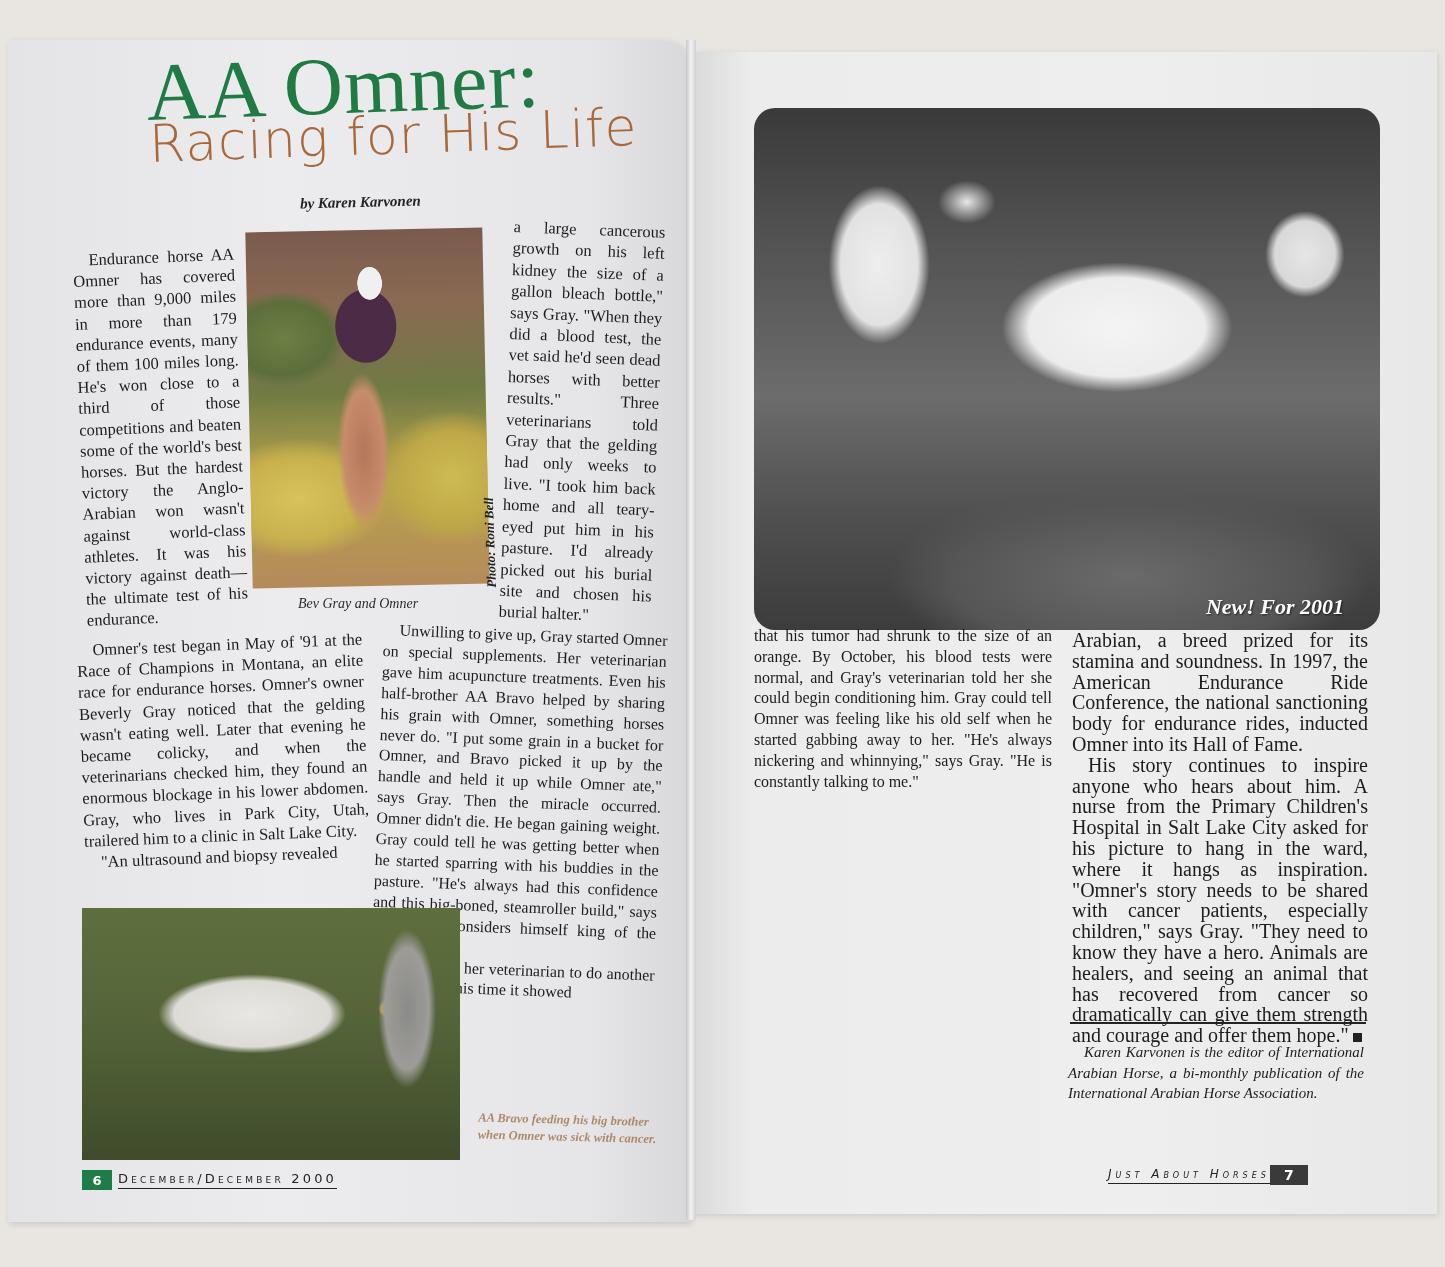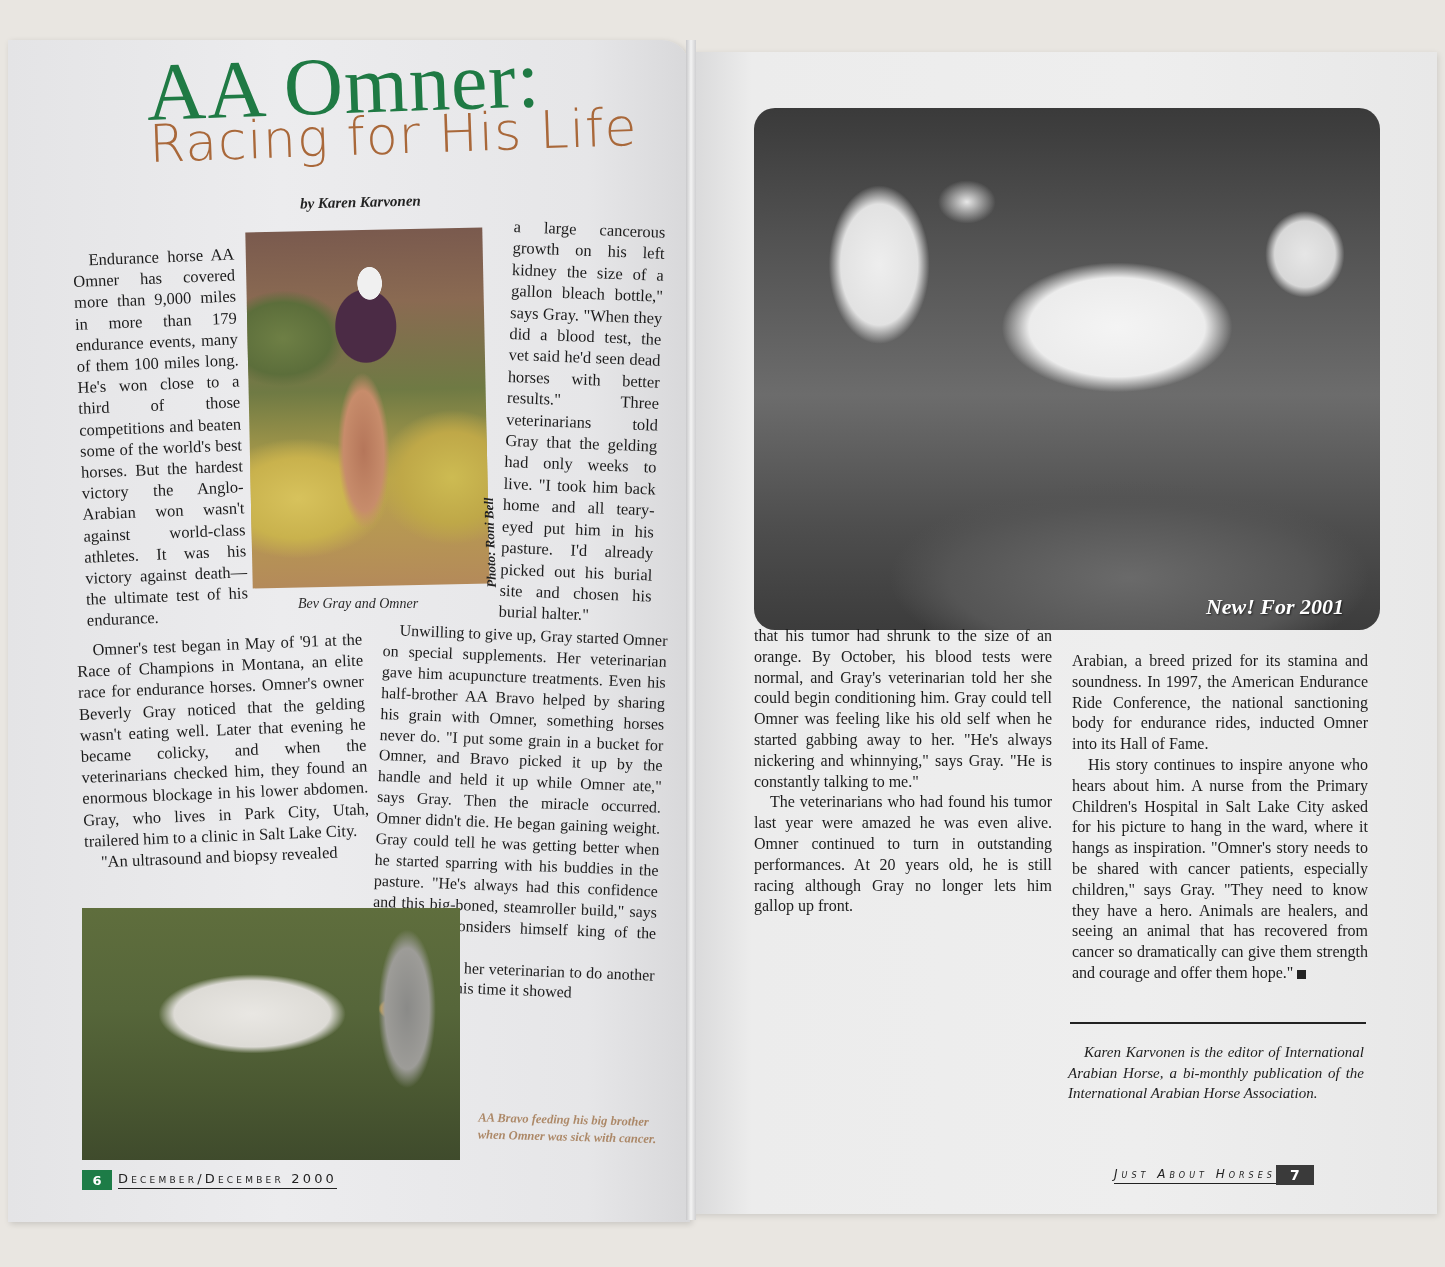--- a/index.html
+++ b/index.html
@@ -135,21 +135,21 @@
   }
   .folio-left { left: 82px; top: 1170px; }
   .folio-left .folio-num { background: #1d7c47; width: 30px; height: 20px; }
   .folio-left .folio-text {
     font-size: 13px; letter-spacing: 3.2px; color: #222; margin-left: 6px;
     border-bottom: 1.5px solid #222; padding-bottom: 2px; font-variant: small-caps;
   }
   .folio-right { left: 1108px; top: 1165px; }
   .folio-right .folio-text {
     font-size: 12px; letter-spacing: 4px; color: #222; font-style: italic;
-    border-bottom: 1.5px solid #222; padding-bottom: 2px; font-variant: small-caps; margin-left: 6px;
+    border-bottom: 1.5px solid #222; padding-bottom: 2px; font-variant: small-caps;
   }
   .folio-right .folio-num { background: #3a3a3a; width: 38px; height: 20px; font-size: 14px; }
   .end-mark { display: inline-block; width: 9px; height: 9px; background: #222; margin-left: 4px; vertical-align: middle; }
 </style>
 </head>
 <body>
 
 <div class="page page-left"></div>
 <div class="page page-right"></div>
 <div class="gutter"></div>
@@ -187,24 +187,23 @@
   <span class="folio-num">6</span>
   <span class="folio-text">December/December 2000</span>
 </div>
 
 <div class="photo photo-model">
   <div class="model-label">New! For 2001</div>
 </div>
 
 <div class="col" style="left:754px; top:626px; width:298px; font-size:16px; line-height:20.8px;">
   <p class="noindent">that his tumor had shrunk to the size of an orange. By October, his blood tests were normal, and Gray's veterinarian told her she could begin conditioning him. Gray could tell Omner was feeling like his old self when he started gabbing away to her. "He's always nickering and whinnying," says Gray. "He is constantly talking to me."</p>
-  <p>The veterinarians who had found his tumor last year were amazed he was even alive. Omner continued to turn in outstanding performances. At 20 years old, he is still racing although Gray no longer lets him gallop up front.</p>
-</div>
-
-<div class="col" style="left:1072px; top:651px; width:296px; font-size:16px; line-height:20.8px;">
+</div>
+
+<div class="col" style="left:1072px; top:630px; width:296px; font-size:20px; line-height:20.8px;">
   <p class="noindent">Arabian, a breed prized for its stamina and soundness. In 1997, the American Endurance Ride Conference, the national sanctioning body for endurance rides, inducted Omner into its Hall of Fame.</p>
   <p><span>His story continues to inspire anyone who hears about him. A nurse from the Primary Children's Hospital in Salt Lake City asked for his picture to hang in the ward, where it hangs as inspiration. "Omner's story needs to be shared with cancer patients, especially children," says Gray. "They need to know they have a hero. Animals are healers, and seeing an animal that has recovered from cancer so dramatically can give them strength and courage and offer them hope."</span><span class="end-mark"></span></p>
 </div>
 
 <div class="rule" style="left:1070px; top:1022px; width:296px;"></div>
 <div class="bio">Karen Karvonen is the editor of International Arabian Horse, a bi-monthly publication of the International Arabian Horse Association.</div>
 
 <div class="folio folio-right">
   <span class="folio-text">Just About Horses</span>
   <span class="folio-num">7</span>

